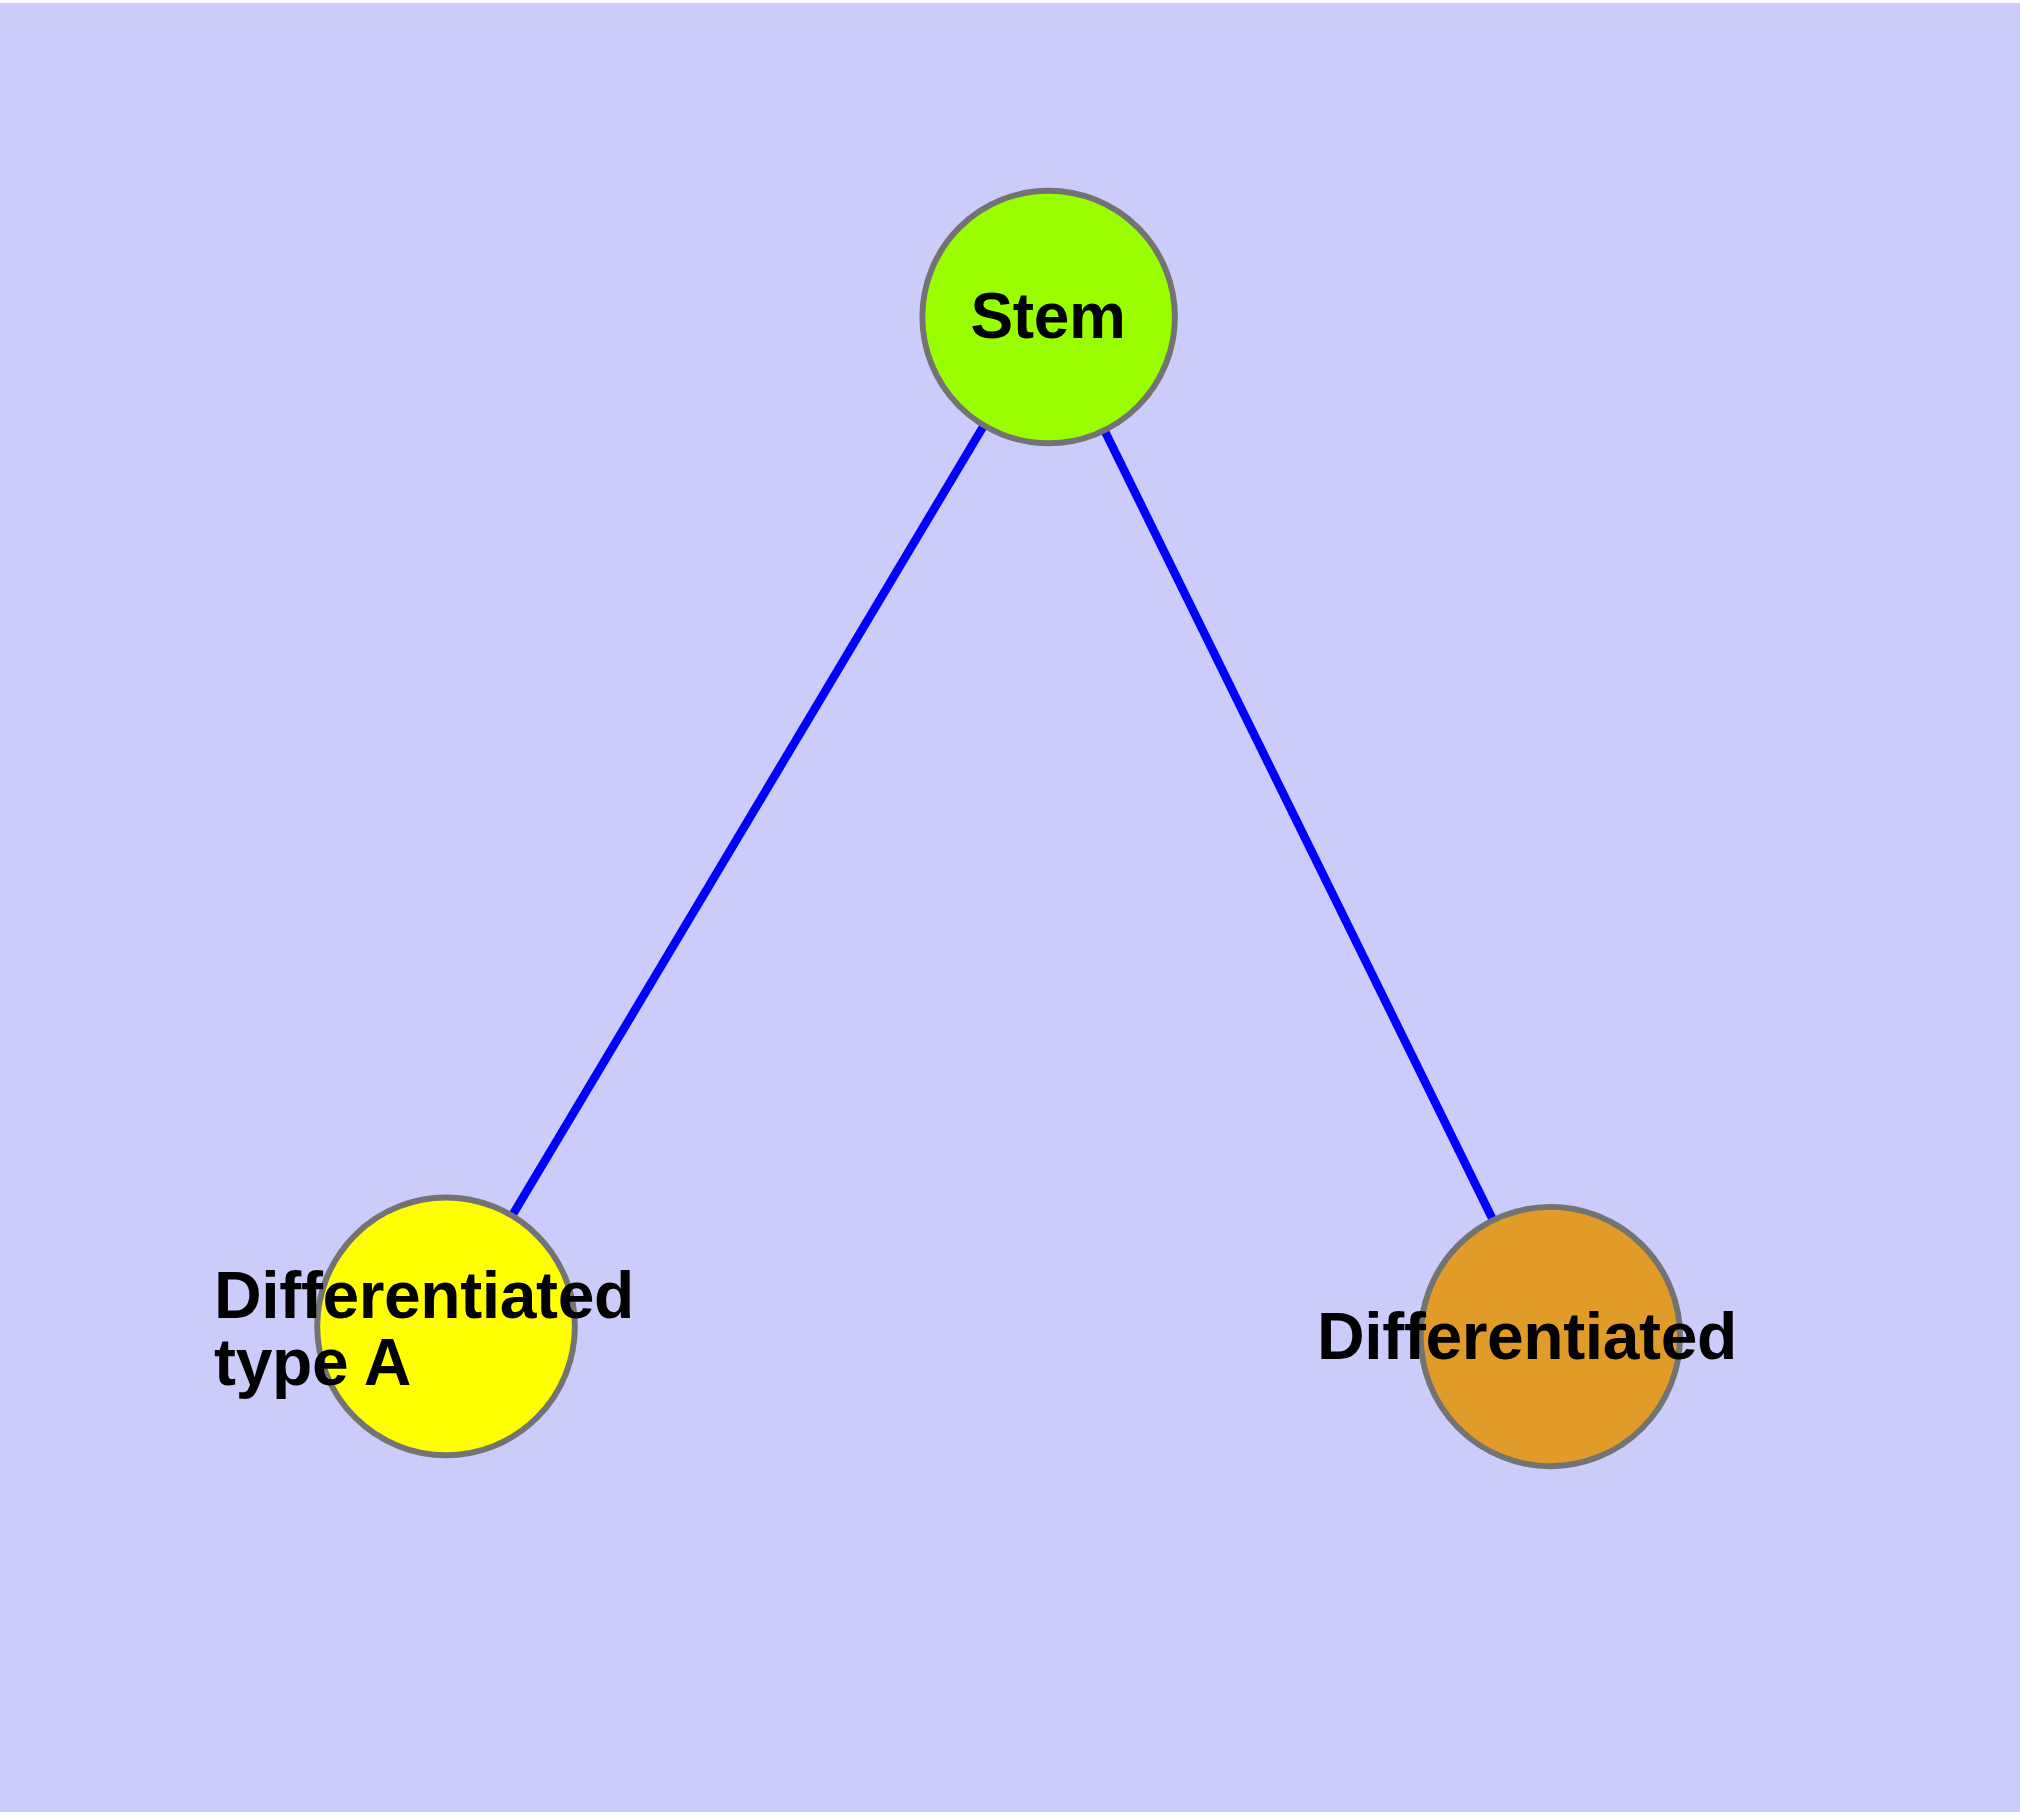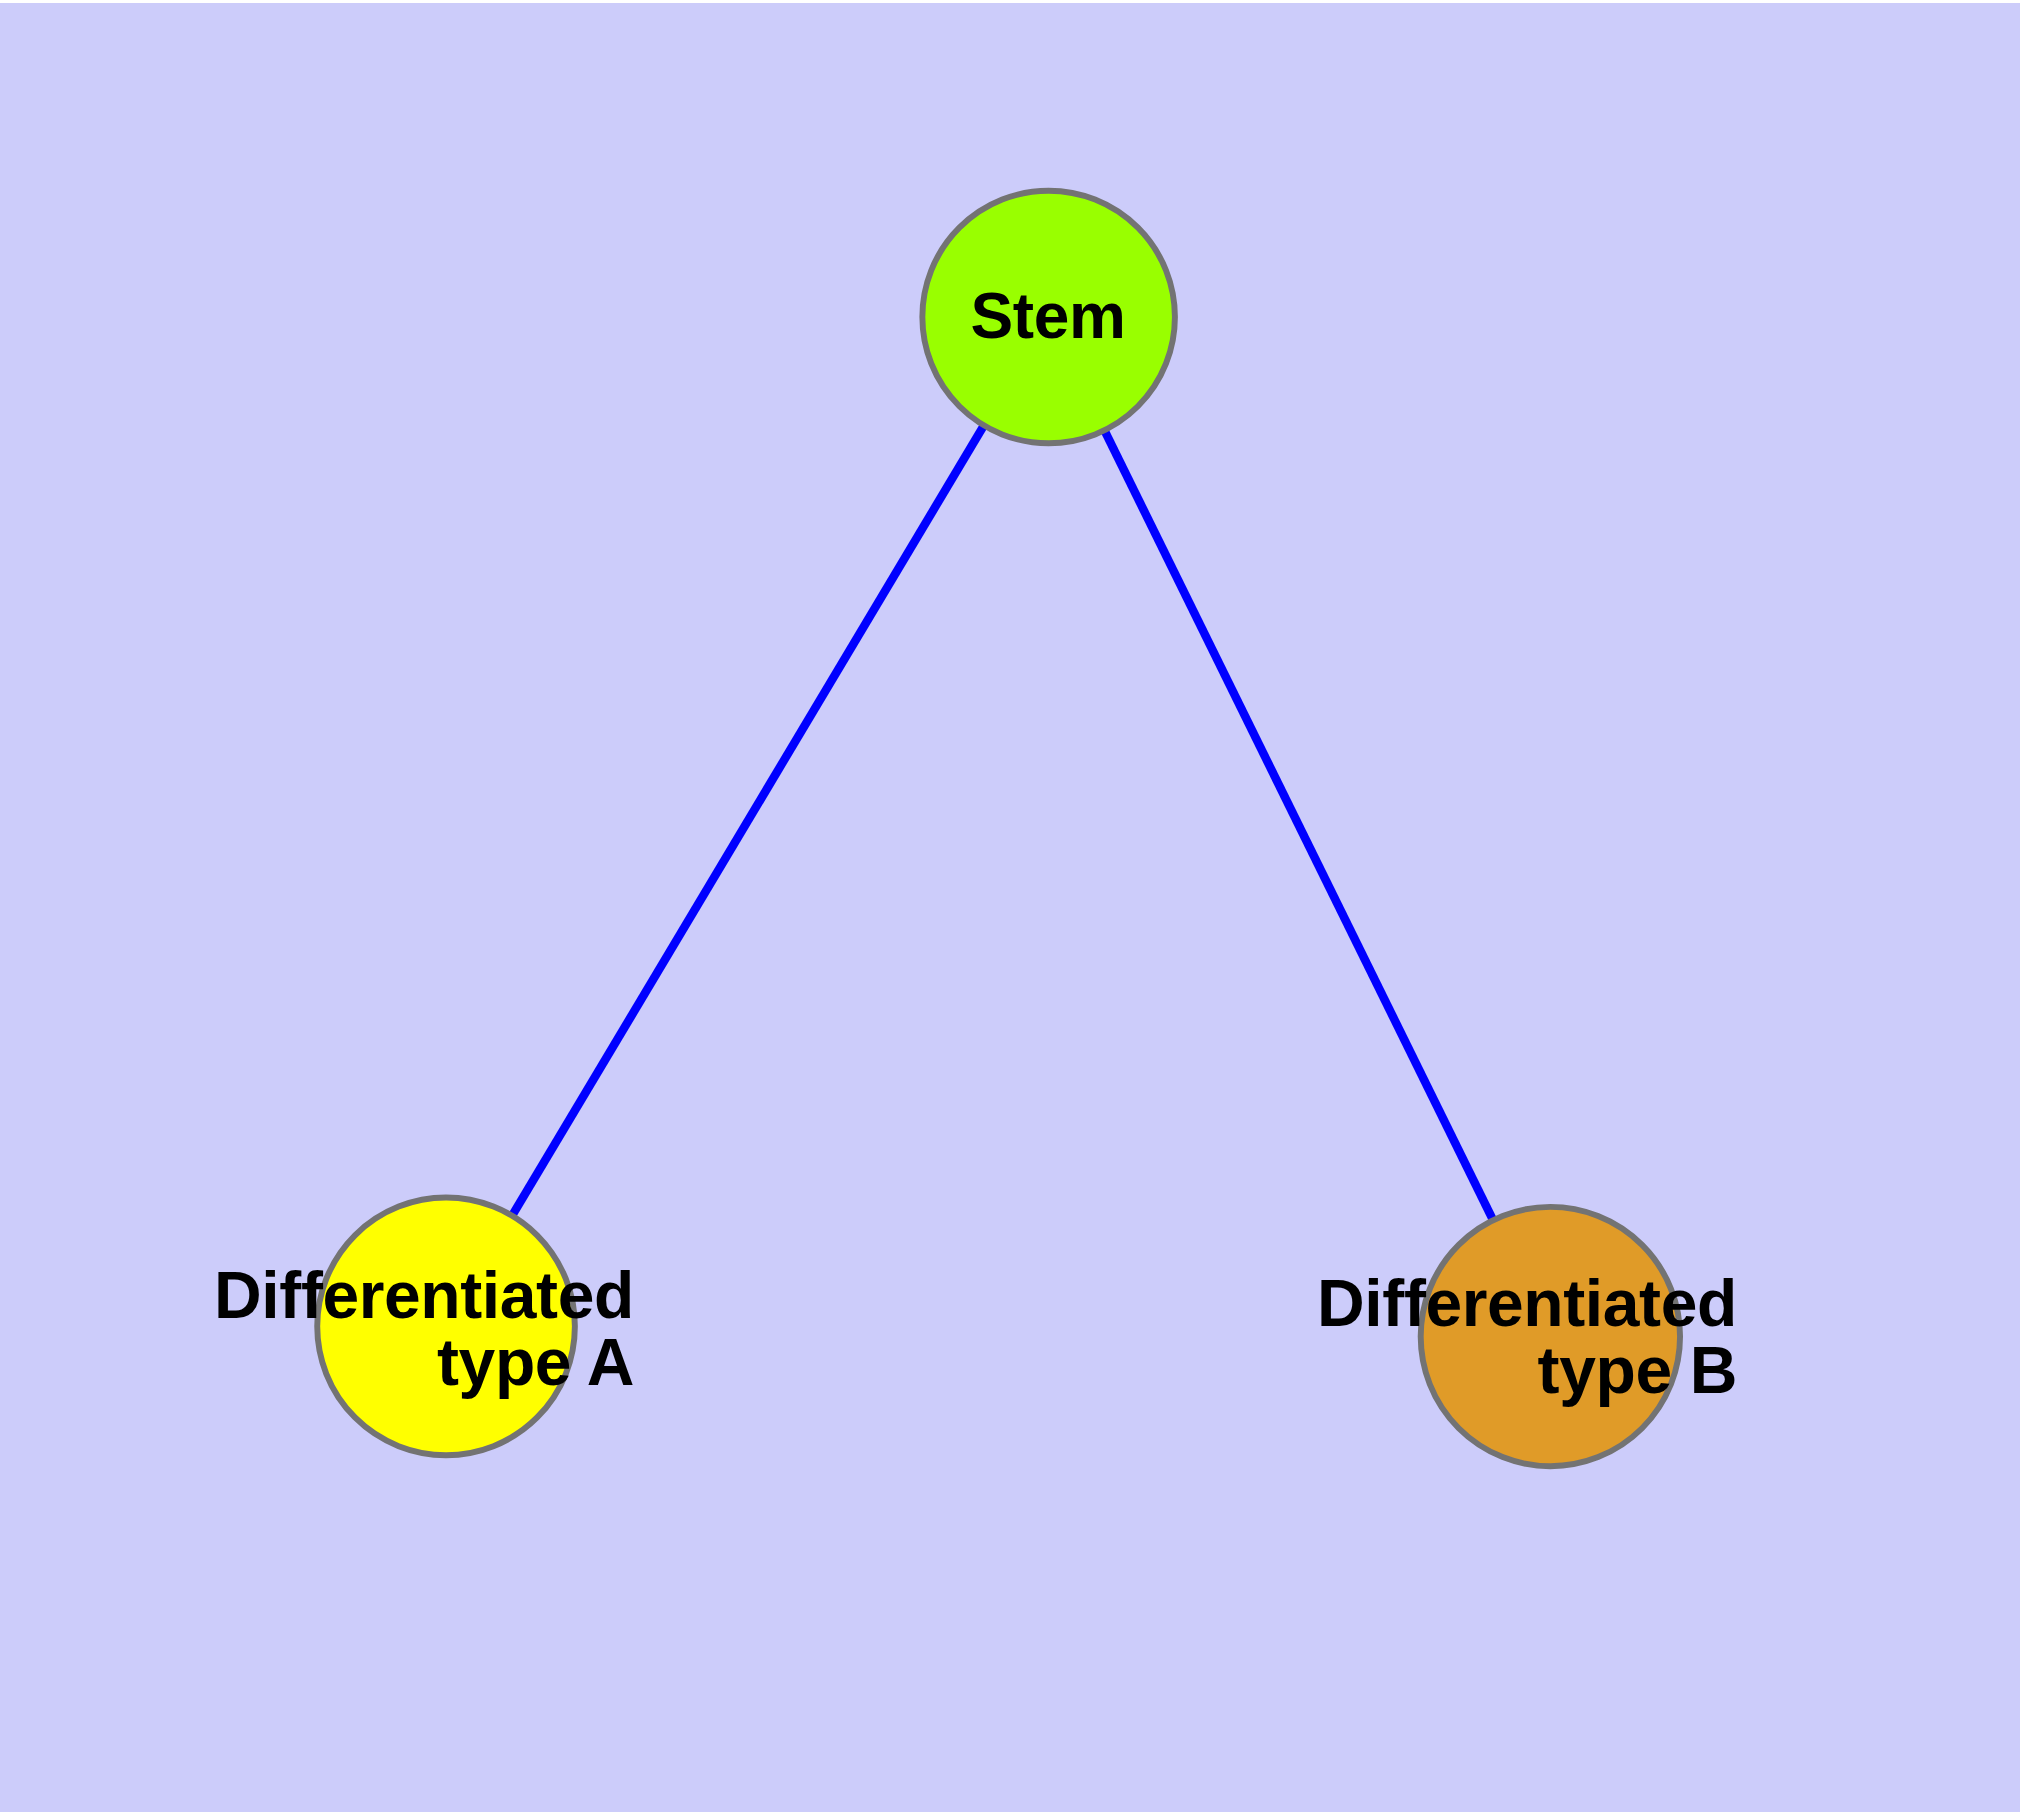--- a/index.html
+++ b/index.html
@@ -28,21 +28,21 @@
     left: 0;
     top: 0;
     width: 2021px;
     height: 1812px;
   }
   .node-label {
     position: absolute;
     color: #000000;
     font-weight: bold;
     line-height: 1.02;
-    text-align: right;
+    text-align: left;
     white-space: pre;
     pointer-events: none;
     letter-spacing: -0.4px;
   }
   #label-stem {
     font-size: 64px;
     left: 1048px;
     top: 317px;
     transform: translate(-50%, -50%);
   }
@@ -77,16 +77,16 @@
       <circle cx="1237" cy="374" r="149" fill="#99ff00" stroke="#737373" stroke-width="7"></circle>
       <circle cx="526" cy="1565" r="152" fill="#ffff00" stroke="#737373" stroke-width="7"></circle>
       <circle cx="1829" cy="1577" r="153" fill="#e09b28" stroke="#737373" stroke-width="7"></circle>
     </g>
   </svg>
 
   <div class="node-label" id="label-stem"><span>Stem</span></div>
 
   <div class="node-label" id="label-type-a"><span>Differentiated</span><br><span>type A</span></div>
 
-  <div class="node-label" id="label-type-b"><span>Differentiated</span><br><span>type B</span></div>
+  <div class="node-label" id="label-type-b"><span>Differentiated</span><br></div>
 
 </div>
 
 
 </body></html>

